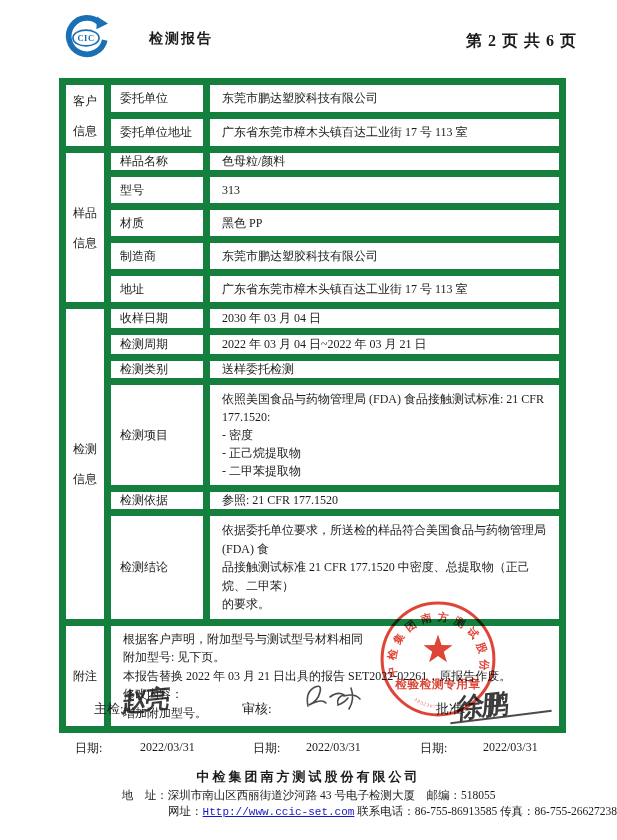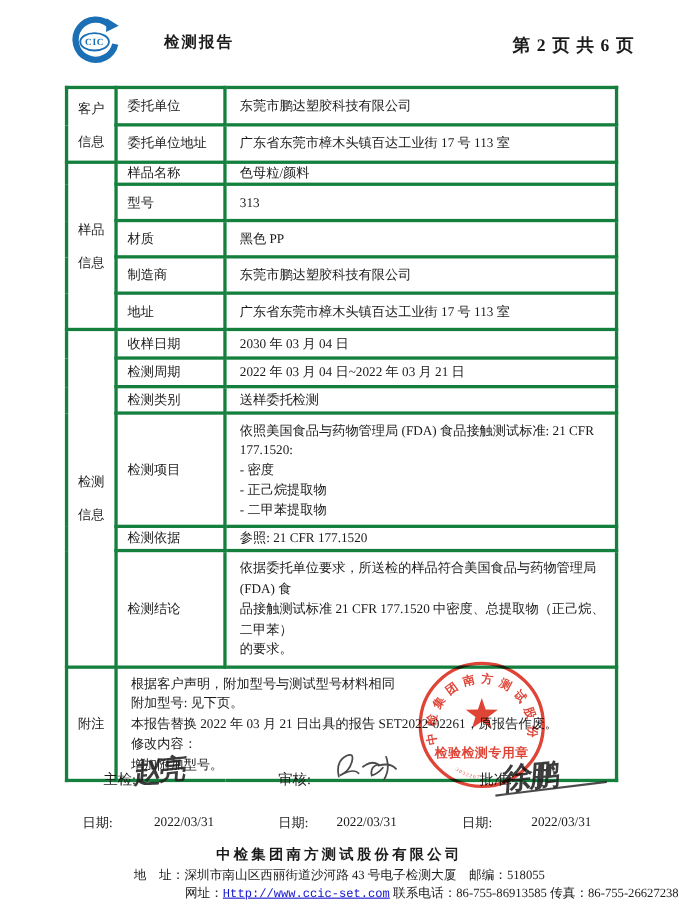--- a/index.html
+++ b/index.html
@@ -8,21 +8,21 @@
     position:relative; width:617px; height:840px; background:#ffffff;
     font-family:"Liberation Serif","DejaVu Serif",serif; color:#1b1b1b; overflow:hidden;
   }
   
   .logo { position:absolute; left:62px; top:14px; width:48px; height:48px; }
   .hdr-title { position:absolute; left:149px; top:30px; font-size:14px; font-weight:bold; letter-spacing:2px; }
   .hdr-no { position:absolute; left:237px; top:31px; font-size:12.5px; font-weight:bold; }
   .hdr-page { position:absolute; left:466px; top:31px; font-size:16px; font-weight:bold; letter-spacing:1px; }
   
   table.report { position:absolute; left:59px; top:78px; border-collapse:collapse; table-layout:fixed; }
-  table.report td { border:3px solid #15803d; font-size:12px; vertical-align:middle; overflow:hidden; }
+  table.report td { border:7px solid #15803d; font-size:12px; vertical-align:middle; overflow:hidden; }
   td.group { text-align:center; line-height:30px; }
   td.lbl { padding-left:9px; }
   td.val { padding-left:12px; }
   td.multi { padding:5px 8px 5px 12px; line-height:18px; vertical-align:top; }
   td.concl { line-height:18.5px; }
   td.notes { padding:4px 8px 4px 12px; line-height:18.5px; vertical-align:middle;margin-left:12px; }
   
   .stamp { position:absolute; left:377px; top:598px; width:122px; height:122px; z-index:3;
            opacity:.92; mix-blend-mode:multiply; }
   
@@ -165,21 +165,21 @@
     <polygon points="60,36 63.5,46.2 74.3,46.4 65.7,52.9 68.8,63.1 60,57 51.2,63.1 54.3,52.9 45.7,46.4 56.5,46.2" fill="#dd3526"></polygon>
     <text x="60" y="89" text-anchor="middle" font-size="11.5" font-weight="bold" font-family="Liberation Serif, DejaVu Serif, serif" letter-spacing="0.5" fill="#dd3526">检验检测专用章</text>
     <text font-size="4.6" font-family="Liberation Serif, DejaVu Serif, serif" fill="#dd3526">
       <textPath href="#arcBottom" startOffset="14">3 0 3 2 2 0 7</textPath>
     </text>
   </svg>
 
   <div class="sig-label" style="left:75px; top:700px">主检:</div>
   <div class="sig-text" style="left:122px; top:684px">赵亮</div>
 
-  <div class="sig-label" style="left:234px; top:700px">审核:</div>
+  <div class="sig-label" style="left:223px; top:700px">审核:</div>
   <svg class="reviewer-sig" style="left:298px; top:680px" width="70" height="38" viewBox="0 0 70 38">
     <g fill="none" stroke="#4a4a4a" stroke-width="1.6" stroke-linecap="round">
       <path d="M10,26 q-3,-14 7,-19 q7,-3 5,5 q-2,9 -11,13 q13,-7 17,-2"></path>
       <path d="M32,17 q8,-6 14,-2 q-8,2 -6,10 q6,-2 10,-7"></path>
       <path d="M53,8 q4,11 -2,21 m-5,-13 q11,-3 16,3"></path>
     </g>
   </svg>
 
   <div class="sig-label" style="left:417px; top:700px">批准:</div>
   <div class="sig-text" style="left:457px; top:688px; font-size:27px">徐鹏</div>

